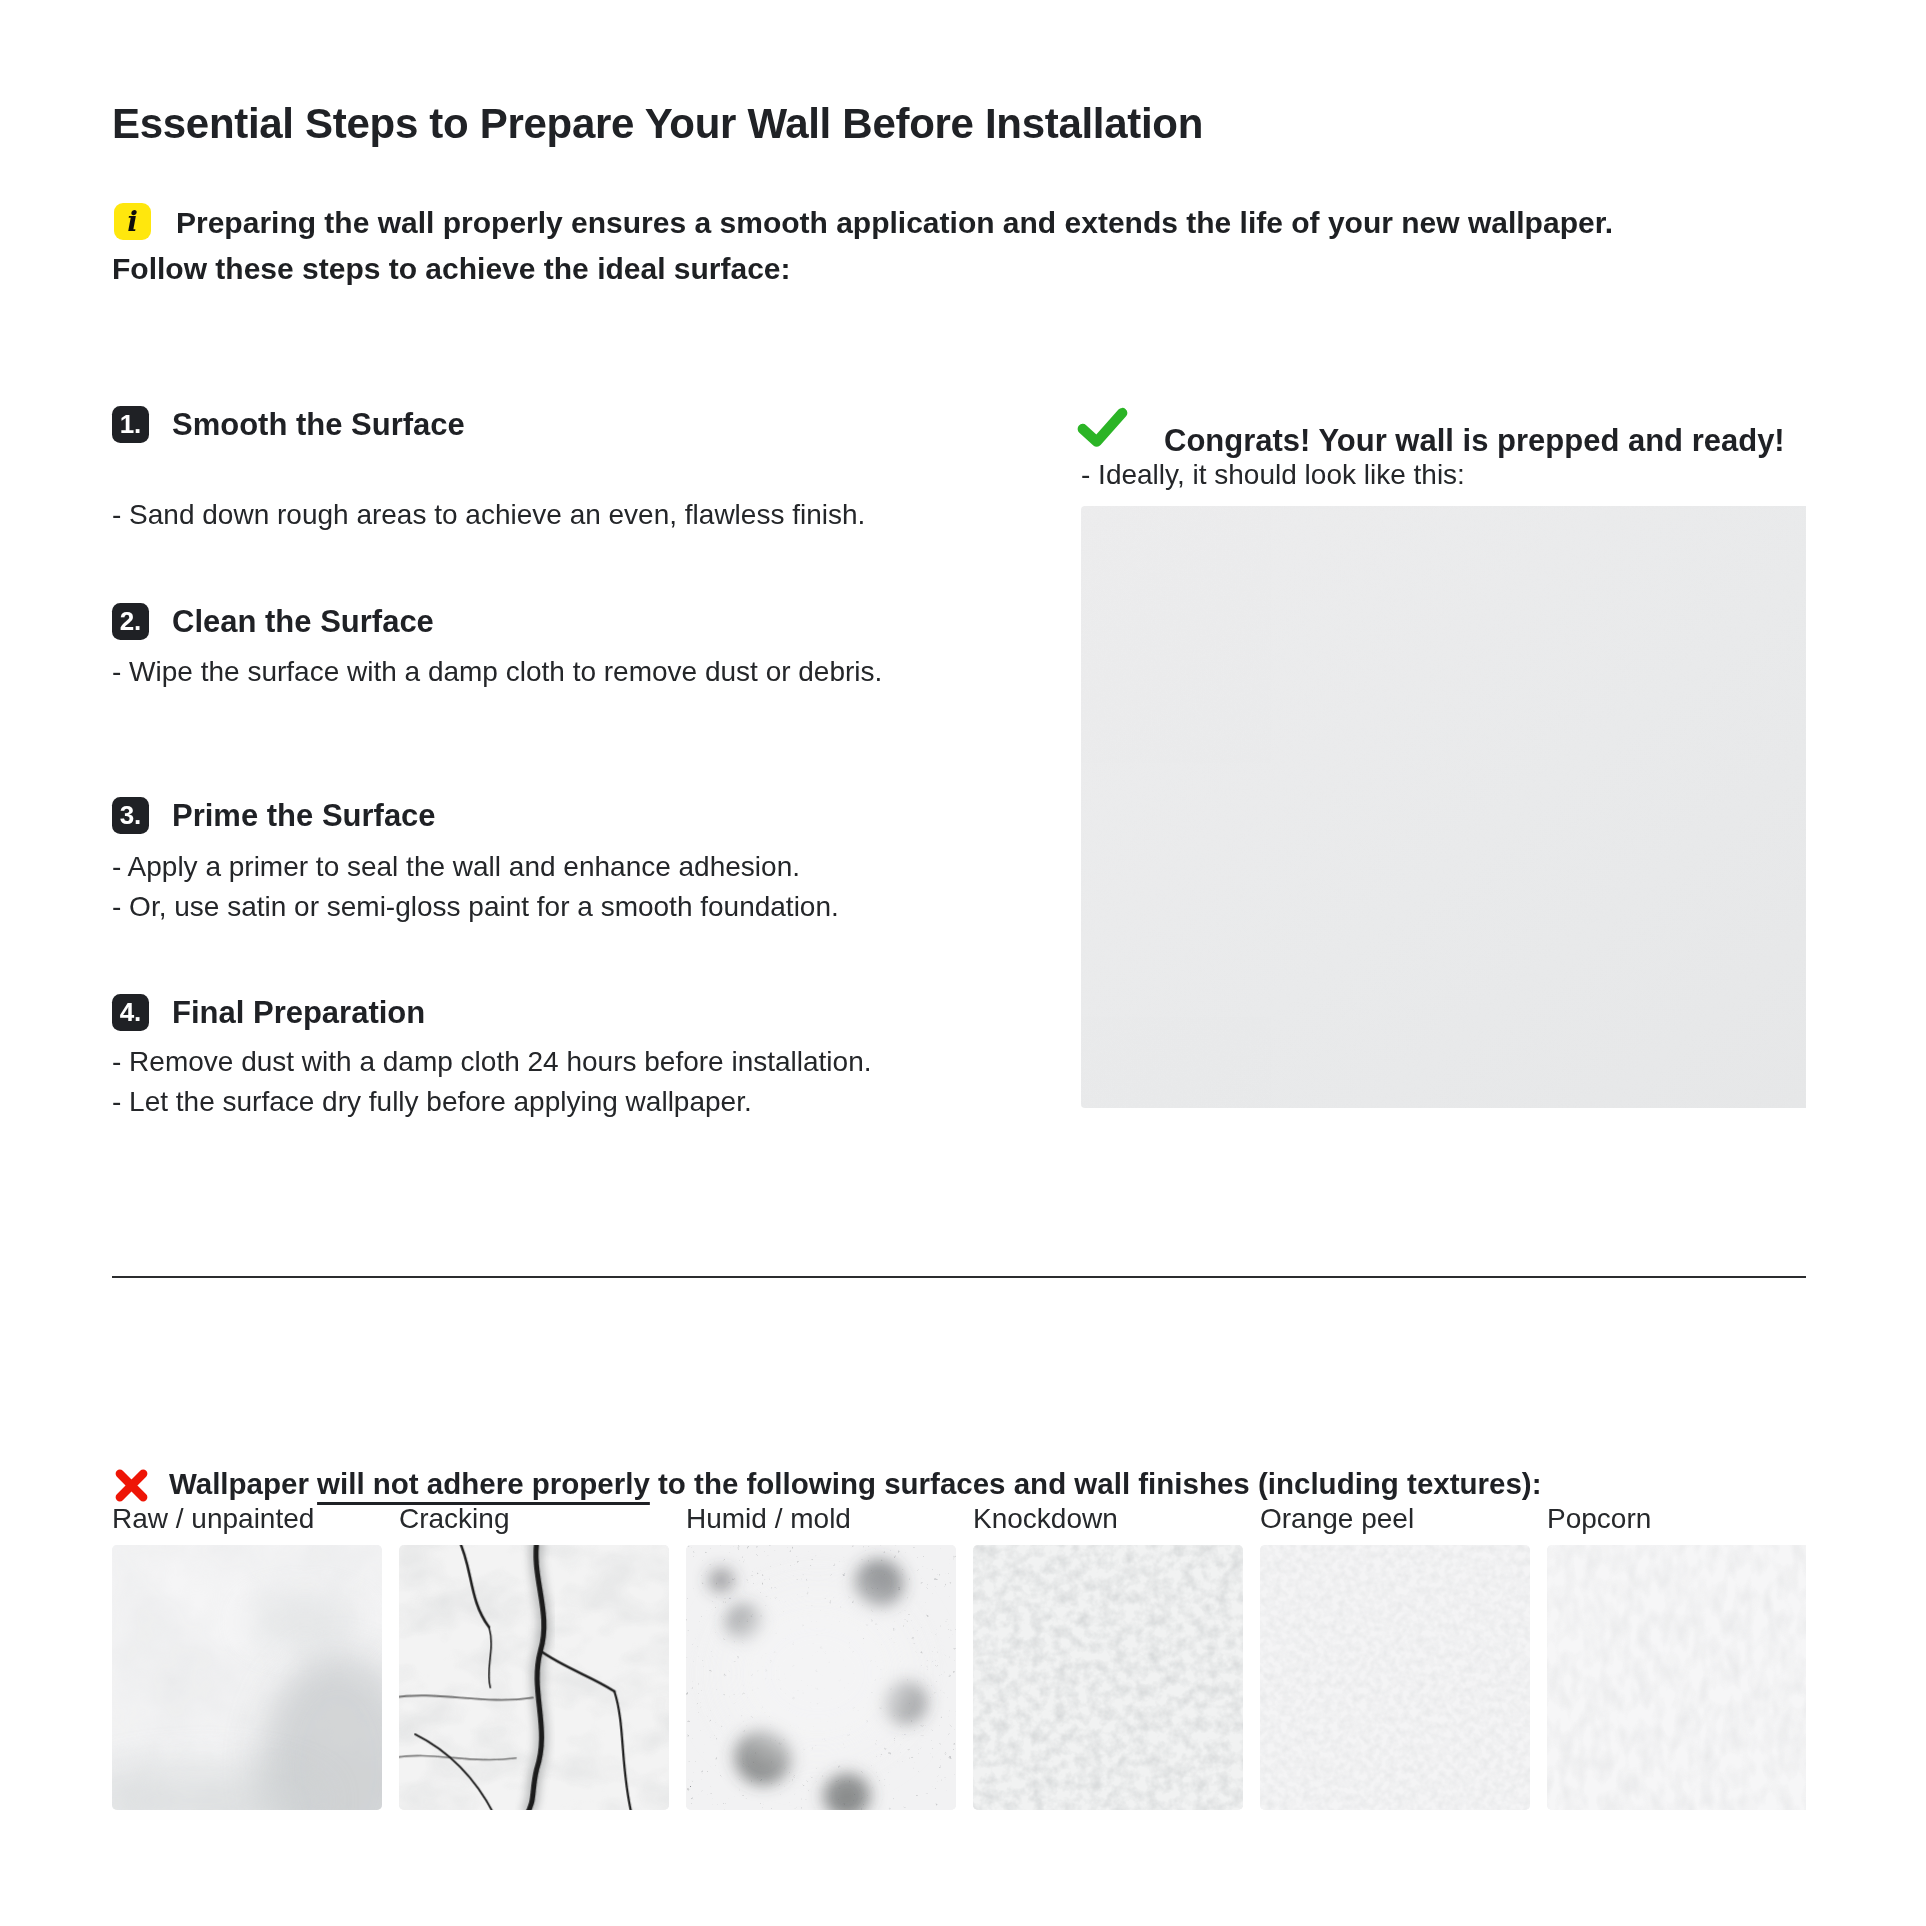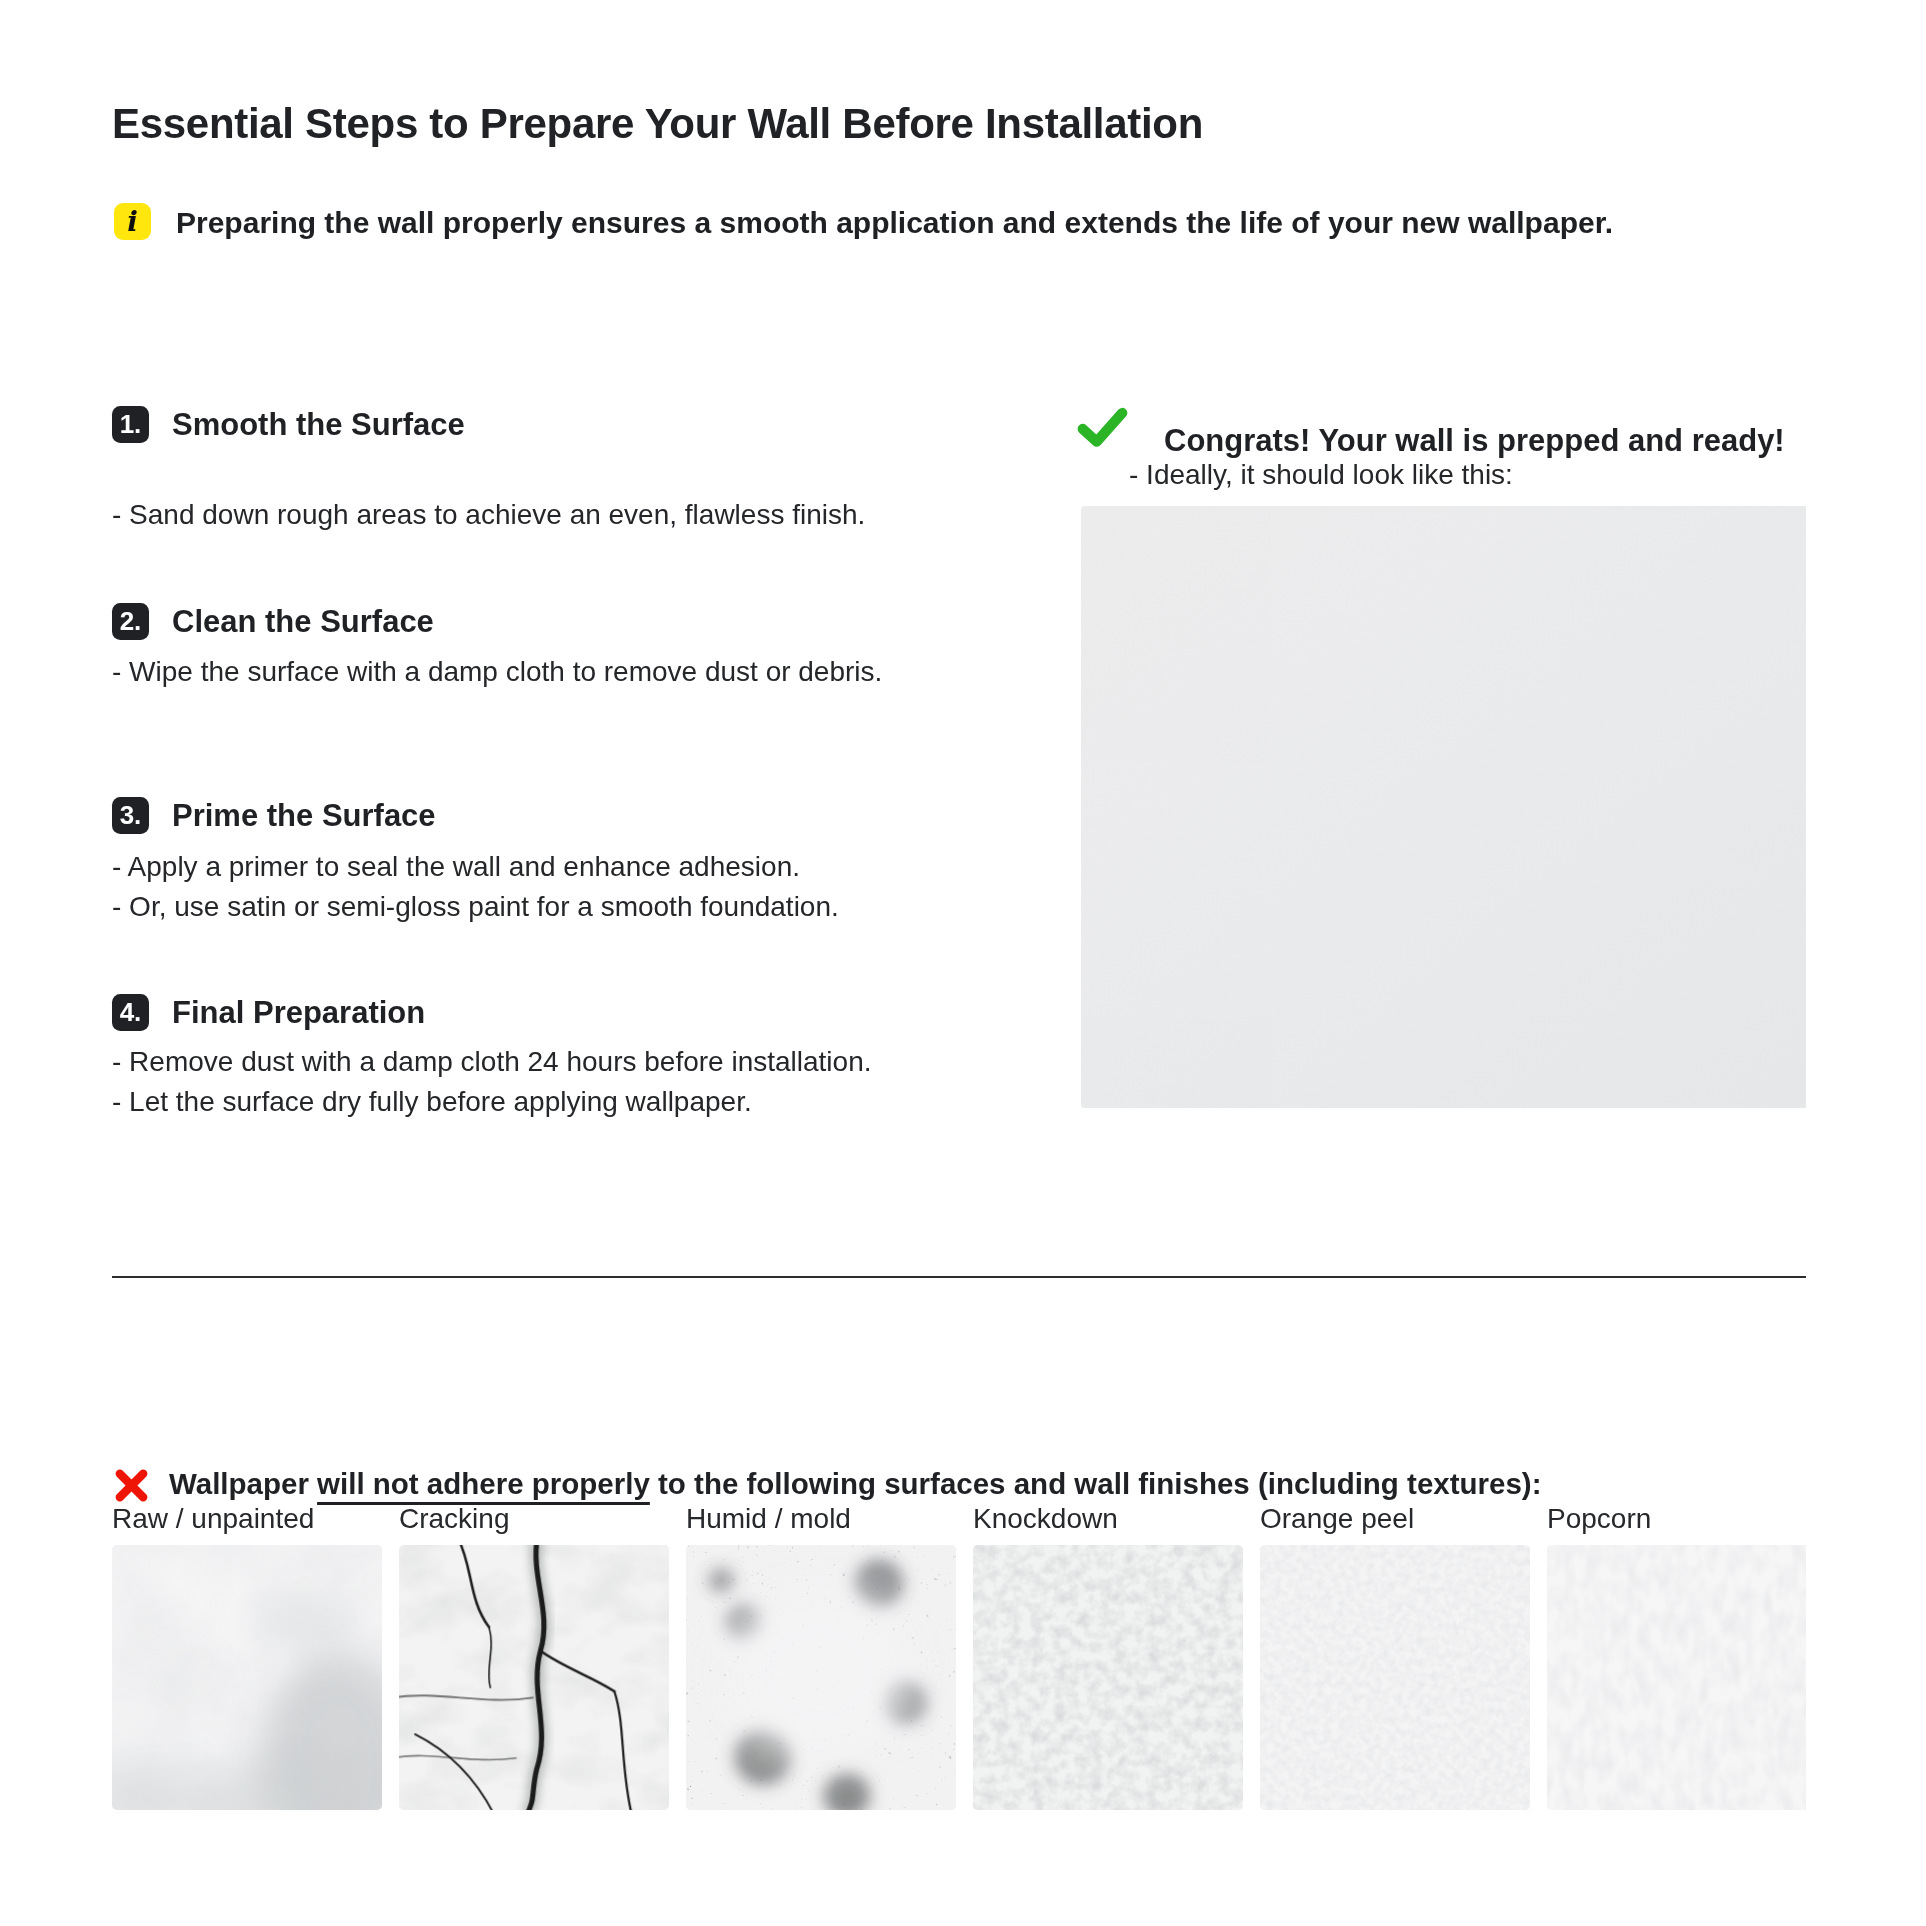--- a/index.html
+++ b/index.html
@@ -34,20 +34,21 @@
 <body>
 
 <div class="page">
 
   <h1 class="title abs">Essential Steps to Prepare Your Wall Before Installation</h1>
 
   <div class="info-icon abs">
     <span class="info-glyph">i</span>
   </div>
   <div class="intro-line intro-l1 abs">Preparing the wall properly ensures a smooth application and extends the life of your new wallpaper.</div>
+  <div class="intro-line intro-l2 abs">Follow these steps to achieve the ideal surface:</div>
 
   <div class="badge abs" style="left:112px;top:406px;">
     <span>1.</span>
   </div>
   <h2 class="step-title abs" style="top:406px;">Smooth the Surface</h2>
   <div class="bullet abs" style="left:112px;top:497px;">- Sand down rough areas to achieve an even, flawless finish.</div>
 
   <div class="badge abs" style="left:112px;top:603px;">
     <span>2.</span>
   </div>
@@ -65,21 +66,21 @@
     <span>4.</span>
   </div>
   <h2 class="step-title abs" style="top:994px;">Final Preparation</h2>
   <div class="bullet abs" style="left:112px;top:1044px;">- Remove dust with a damp cloth 24 hours before installation.</div>
   <div class="bullet abs" style="left:112px;top:1084px;">- Let the surface dry fully before applying wallpaper.</div>
 
   <svg class="abs" style="left:1077px;top:407px;" width="51" height="40" viewBox="0 0 80 62">
     <path d="M9 34 L31 54 L71 9" fill="none" stroke="#2bb426" stroke-width="16" stroke-linecap="round" stroke-linejoin="round"></path>
   </svg>
   <h2 class="success-title abs">Congrats! Your wall is prepped and ready!</h2>
-  <div class="bullet abs" style="left:1081px;top:457px;margin-left:48px;">- Ideally, it should look like this:</div>
+  <div class="bullet abs" style="left:1081px;top:457px;">- Ideally, it should look like this:</div>
 
   <div class="wall abs">
     <svg width="736" height="602" viewBox="0 0 1146 938" preserveAspectRatio="none">
       <defs>
         <linearGradient id="wg" x1="0" y1="0" x2="1" y2="1">
           <stop offset="0" stop-color="#ededee"></stop>
           <stop offset="0.55" stop-color="#e9eaeb"></stop>
           <stop offset="1" stop-color="#e6e7e8"></stop>
         </linearGradient>
         <filter id="wn" x="0" y="0" width="100%" height="100%">

